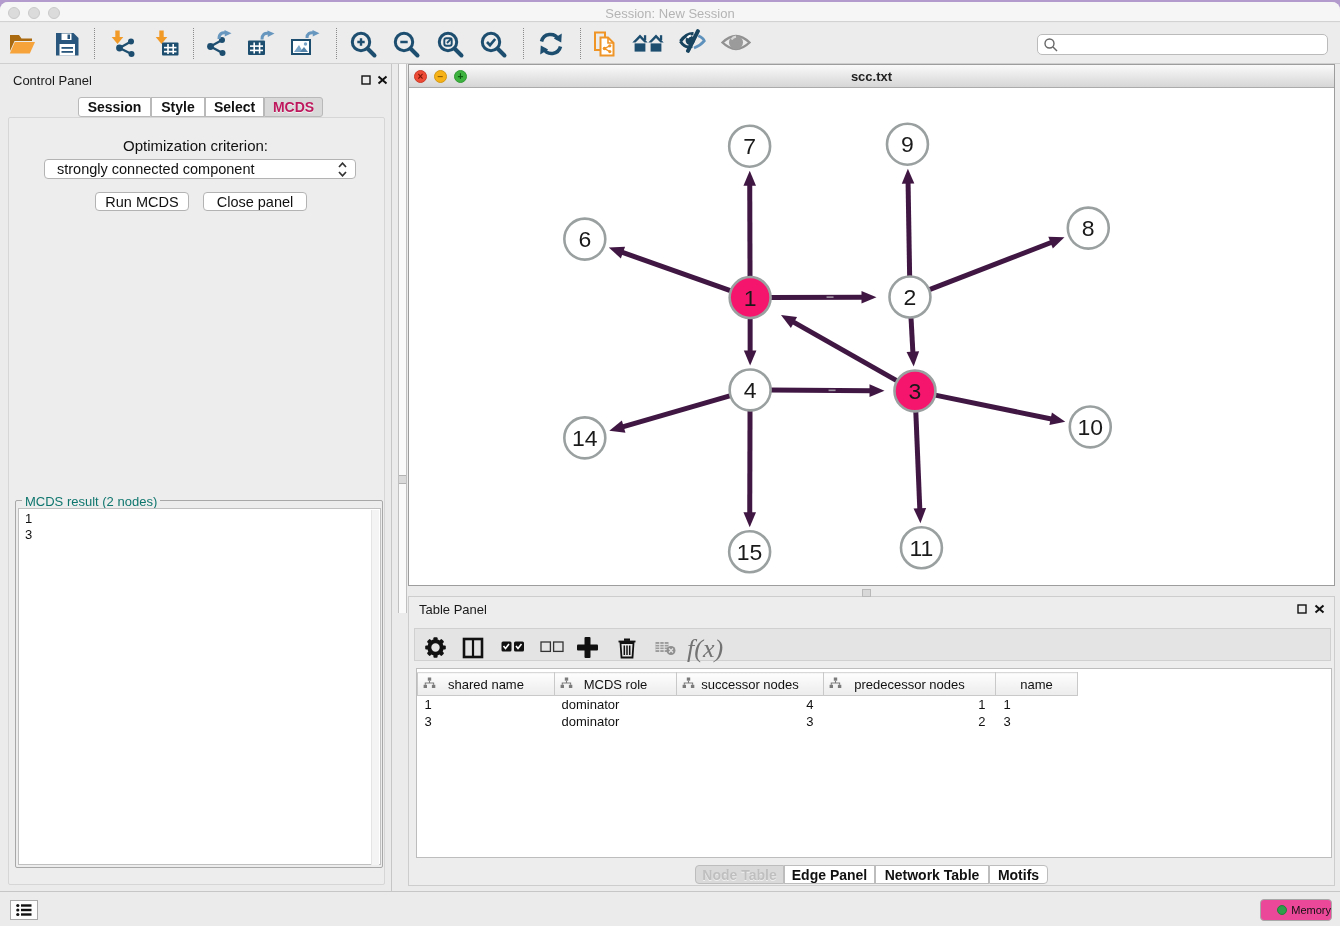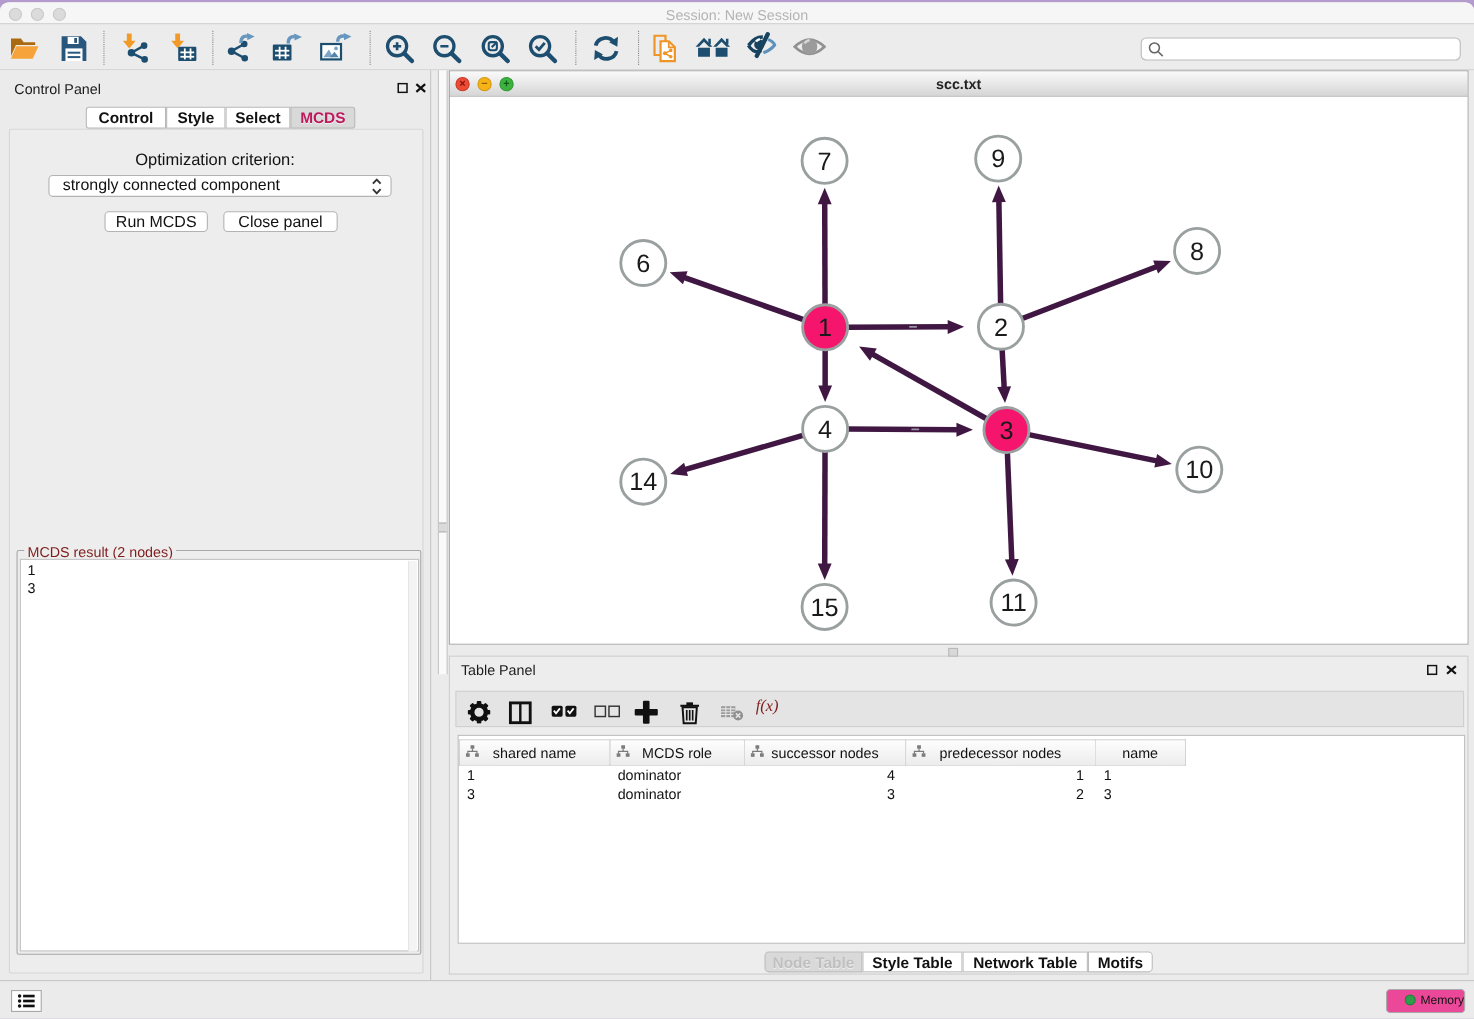--- a/index.html
+++ b/index.html
@@ -15,21 +15,21 @@
 #cp{position:absolute;left:0;top:0;width:392px;height:829px;background:#ebebeb;border-right:1px solid #c6c6c6}
 #cphead{position:absolute;left:13px;top:9px;font-size:13px;color:#1a1a1a}
 .pbtn{position:absolute;top:11px}
 #cptabs{position:absolute;left:78px;top:33px;height:20px}
 .tab{position:absolute;top:0;height:20px;border:1px solid #b9b9b9;background:#fff;font-size:14px;font-weight:700;color:#111;text-align:center;line-height:19px}
 #tabpage{position:absolute;left:8px;top:53px;width:377px;height:768px;background:#ededed;border:1px solid #d6d6d6;border-radius:2px}
 #optlab{position:absolute;left:0;top:73px;width:100%;text-align:center;font-size:15px;color:#111}
 #dropdown{position:absolute;left:44px;top:95px;width:312px;height:20px;background:#fff;border:1px solid #b3b3b3;border-radius:4px;font-size:14.5px;color:#111;line-height:19px;padding-left:12px}
 .btn{position:absolute;top:128px;height:19px;background:#fff;border:1px solid #b3b3b3;border-radius:4px;font-size:14.5px;color:#111;text-align:center;line-height:18px}
 #mcdsbox{position:absolute;left:15px;top:436px;width:368px;height:368px;border:1px solid #a8a8a8;border-radius:2px}
-#mcdslab{position:absolute;left:6px;top:-7px;background:#ededed;padding:0 3px;font-size:13px;color:#7f1d1d}
+#mcdslab{position:absolute;left:6px;top:-7px;background:#ededed;padding:0 3px;font-size:13px;color:#0f766e}
 #mcdstxt{position:absolute;left:2px;top:7px;width:363px;height:357px;background:#fff;border:1px solid #c0c0c0;font-size:13px;color:#111;padding:2px 0 0 6px;line-height:16px}
 
 #net{position:absolute;left:408px;top:0;width:927px;height:522px;border:1px solid #9d9d9d;background:#fff}
 #nettitle{position:absolute;left:0;top:0;width:100%;height:23px;background:linear-gradient(#fafafa,#d6d6d6);border-bottom:1px solid #ababab}
 .mac{position:absolute;top:5px;width:13px;height:13px;border-radius:50%;text-align:center;line-height:12px;font-size:10px;font-weight:700}
 #netname{position:absolute;top:4px;width:100%;text-align:center;font-size:13px;font-weight:700;color:#222}
 #canvas{position:absolute;left:0;top:23px;width:925px;height:497px;background:#fff}
 
 #tp{position:absolute;left:408px;top:532px;width:927px;height:290px;background:#ededed;border:1px solid #cdcdcd}
 #tphead{position:absolute;left:10px;top:5px;font-size:13px;color:#1a1a1a}
@@ -190,21 +190,21 @@
 <div id="main">
 <div id="cp">
  <div id="cphead">Control Panel</div>
  <svg class="pbtn" style="left:361px" width="10" height="10">
           <rect x="1" y="1" width="8" height="8" fill="none" stroke="#111" stroke-width="1.4"></rect>
         </svg>
  <svg class="pbtn" style="left:377px" width="11" height="10">
           <path d="M1.5 1.5 L9.5 8.5 M9.5 1.5 L1.5 8.5" stroke="#111" stroke-width="2"></path>
         </svg>
  <div id="cptabs">
-  <div class="tab" style="left:0;width:73px;border-radius:3px 0 0 3px">Control</div>
+  <div class="tab" style="left:0;width:73px;border-radius:3px 0 0 3px">Session</div>
   <div class="tab" style="left:73px;width:54px">Style</div>
   <div class="tab" style="left:127px;width:59px">Select</div>
   <div class="tab" style="left:186px;width:59px;border-radius:0 3px 3px 0;background:#d9d9d9;color:#be185d;text-shadow:0 1px 0 #f2f2f2">MCDS</div>
  </div>
  <div id="tabpage"></div>
  <div id="dropdown">strongly connected component
   <svg width="11" height="15" viewBox="0 0 11 15" style="position:absolute;right:7px;top:2px">
    <path d="M2 5 L5.5 1.2 L9 5 M2 10 L5.5 13.8 L9 10" fill="none" stroke="#333" stroke-width="1.7"></path>
           </svg>
  </div>
@@ -333,21 +333,21 @@
   <svg style="position:absolute;left:240px;top:12px" width="22" height="15" viewBox="0 0 22 15">
    <rect x="0.5" y="1" width="13" height="10" fill="#9b9b9b"></rect>
             <line x1="0.5" y1="3.4" x2="13.5" y2="3.4" stroke="#e4e4e4" stroke-width="1"></line>
             <line x1="0.5" y1="6" x2="13.5" y2="6" stroke="#e4e4e4" stroke-width="1"></line>
             <line x1="0.5" y1="8.6" x2="13.5" y2="8.6" stroke="#e4e4e4" stroke-width="1"></line>
    <line x1="4.8" y1="1" x2="4.8" y2="11" stroke="#e4e4e4" stroke-width="1"></line>
             <line x1="9.2" y1="1" x2="9.2" y2="11" stroke="#e4e4e4" stroke-width="1"></line>
    <circle cx="16" cy="9.5" r="4.5" fill="#8f8f8f"></circle>
             <path d="M14 7.5 L18 11.5 M18 7.5 L14 11.5" stroke="#e4e4e4" stroke-width="1.4"></path>
   </svg>
-  <div style="position:absolute;left:272px;top:5px;width:50px;font-family:'Liberation Serif',serif;font-style:italic;font-size:15px;color:#7f1d1d">f(x)</div>
+  <div style="position:absolute;left:272px;top:5px;width:50px;font-family:'Liberation Serif',serif;font-style:italic;font-size:26px;color:#737373">f(x)</div>
  </div>
  <div id="tbl">
   <table style="border-collapse:collapse;width:660px;table-layout:fixed;margin-top:3px">
    <colgroup>
               <col style="width:137px">
               <col style="width:122px">
               <col style="width:147px">
               <col style="width:172px">
               <col style="width:82px">
             </colgroup>
@@ -399,21 +399,21 @@
                 <td class="tdl">dominator</td>
                 <td class="tdr">3</td>
                 <td class="tdr">2</td>
                 <td class="tdl" style="padding-left:8px">3</td>
               </tr>
   </tbody>
           </table>
  </div>
  <div id="bottabs">
   <div class="btab" style="left:0;width:89px;border-radius:4px 0 0 4px;background:#d9d9d9;color:#bfbfbf;text-shadow:0 1px 0 #f0f0f0">Node Table</div>
-  <div class="btab" style="left:89px;width:91px">Style Table</div>
+  <div class="btab" style="left:89px;width:91px">Edge Panel</div>
   <div class="btab" style="left:180px;width:114px">Network Table</div>
   <div class="btab" style="left:294px;width:59px;border-radius:0 4px 4px 0">Motifs</div>
  </div>
 </div>
 </div>
 <div style="position:absolute;left:398px;top:62px;width:9px;height:549px;background:#fafafa;border-left:1px solid #c0c0c0;border-right:1px solid #c0c0c0"></div>
 <div style="position:absolute;left:399px;top:473px;width:7px;height:9px;background:#dadada;border-top:1px solid #b3b3b3;border-bottom:1px solid #b3b3b3"></div>
 <div style="position:absolute;left:862px;top:587px;width:9px;height:8px;background:#d8d8d8;border:1px solid #b9b9b9"></div>
 <div id="status">
  <div id="listbtn">

